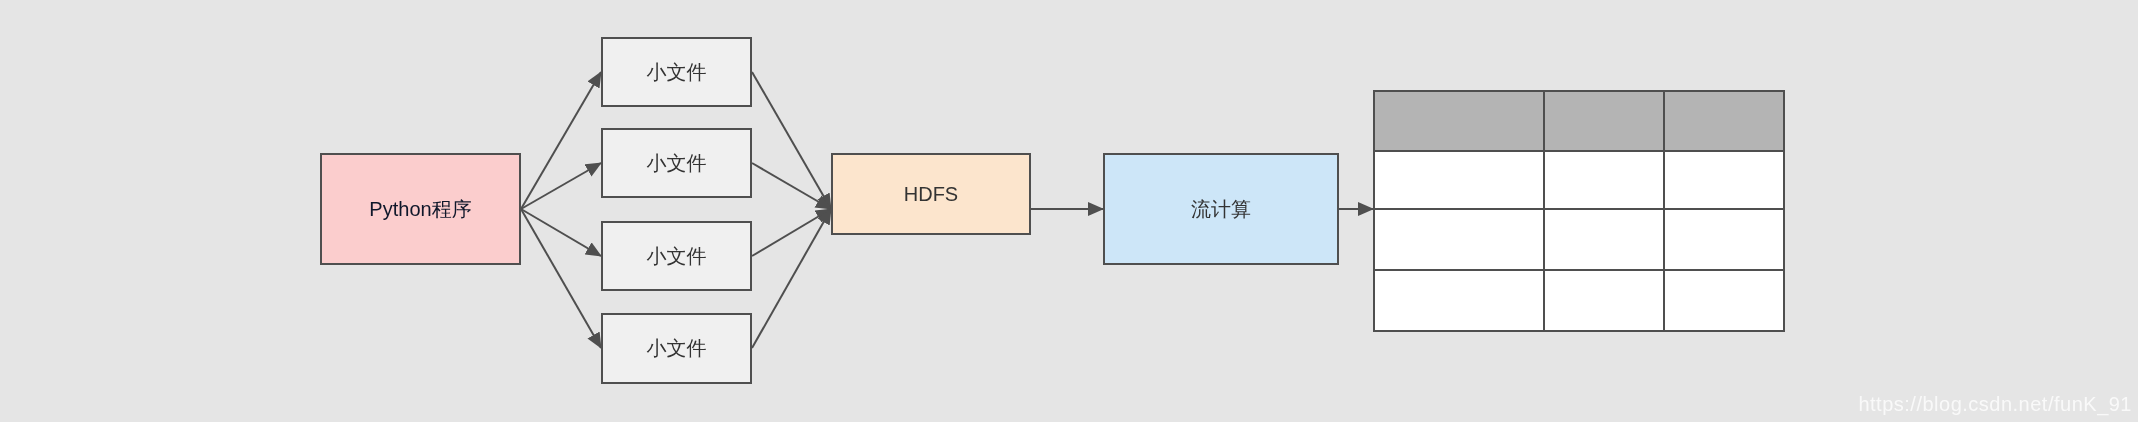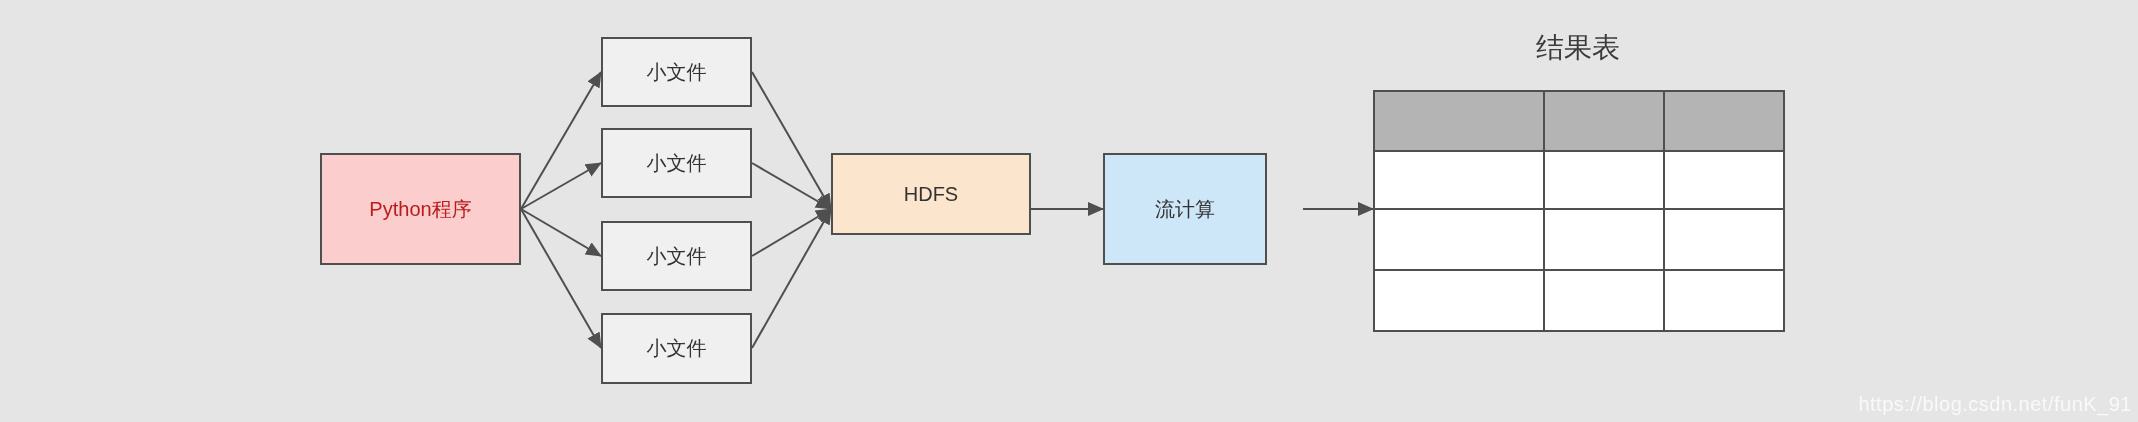--- a/index.html
+++ b/index.html
@@ -71,42 +71,41 @@
       <line x1="521" y1="209" x2="601" y2="348" stroke="#4f4f4f" stroke-width="2" marker-end="url(#arrowhead)"></line>
       <line x1="752" y1="72" x2="831" y2="209" stroke="#4f4f4f" stroke-width="2" marker-end="url(#arrowhead)"></line>
       <line x1="752" y1="163" x2="831" y2="209" stroke="#4f4f4f" stroke-width="2" marker-end="url(#arrowhead)"></line>
       <line x1="752" y1="256" x2="831" y2="209" stroke="#4f4f4f" stroke-width="2" marker-end="url(#arrowhead)"></line>
       <line x1="752" y1="348" x2="831" y2="209" stroke="#4f4f4f" stroke-width="2" marker-end="url(#arrowhead)"></line>
       <line x1="1031" y1="209" x2="1103" y2="209" stroke="#4f4f4f" stroke-width="2" marker-end="url(#arrowhead)"></line>
       <line x1="1303" y1="209" x2="1373" y2="209" stroke="#4f4f4f" stroke-width="2" marker-end="url(#arrowhead)"></line>
     </svg>
   <div>
       <div class="node" style="left: 320px; top: 153px; width: 201px; height: 112px; background: rgb(251, 205, 205);">
-        <span class="node-label" style="color: #b91c1c;">Python程序</span>
+        <span class="node-label" style="color: #0f172a;">Python程序</span>
       </div>
       <div class="node" style="left: 601px; top: 37px; width: 151px; height: 70px; background: rgb(240, 240, 240);">
         <span class="node-label" style="color: rgb(51, 51, 51);">小文件</span>
       </div>
       <div class="node" style="left: 601px; top: 128px; width: 151px; height: 70px; background: rgb(240, 240, 240);">
         <span class="node-label" style="color: rgb(51, 51, 51);">小文件</span>
       </div>
       <div class="node" style="left: 601px; top: 221px; width: 151px; height: 70px; background: rgb(240, 240, 240);">
         <span class="node-label" style="color: rgb(51, 51, 51);">小文件</span>
       </div>
       <div class="node" style="left: 601px; top: 313px; width: 151px; height: 71px; background: rgb(240, 240, 240);">
         <span class="node-label" style="color: rgb(51, 51, 51);">小文件</span>
       </div>
       <div class="node" style="left: 831px; top: 153px; width: 200px; height: 82px; background: rgb(252, 229, 205);">
         <span class="node-label" style="color: rgb(51, 51, 51);">HDFS</span>
       </div>
-      <div class="node" style="left: 1103px; top: 153px; width: 164px; height: 112px; background: rgb(205, 230, 248);">
+      <div class="node" style="left: 1103px; top: 153px; width: 236px; height: 112px; background: rgb(205, 230, 248);">
         <span class="node-label" style="color: rgb(51, 51, 51);">流计算</span>
       </div>
     </div>
-  <div class="table-title" style="left: 1373px; top: 31px; width: 410px;">结果表</div>
   <div class="result-table" style="left: 1373px; top: 90px; grid-template-columns: 170px 120px 120px; grid-template-rows: 60px 58px 61px 61px;">
       <div class="cell" style="background: rgb(180, 180, 180);"></div>
       <div class="cell" style="background: rgb(180, 180, 180);"></div>
       <div class="cell" style="background: rgb(180, 180, 180);"></div>
       <div class="cell" style="background: rgb(255, 255, 255);"></div>
       <div class="cell" style="background: rgb(255, 255, 255);"></div>
       <div class="cell" style="background: rgb(255, 255, 255);"></div>
       <div class="cell" style="background: rgb(255, 255, 255);"></div>
       <div class="cell" style="background: rgb(255, 255, 255);"></div>
       <div class="cell" style="background: rgb(255, 255, 255);"></div>

